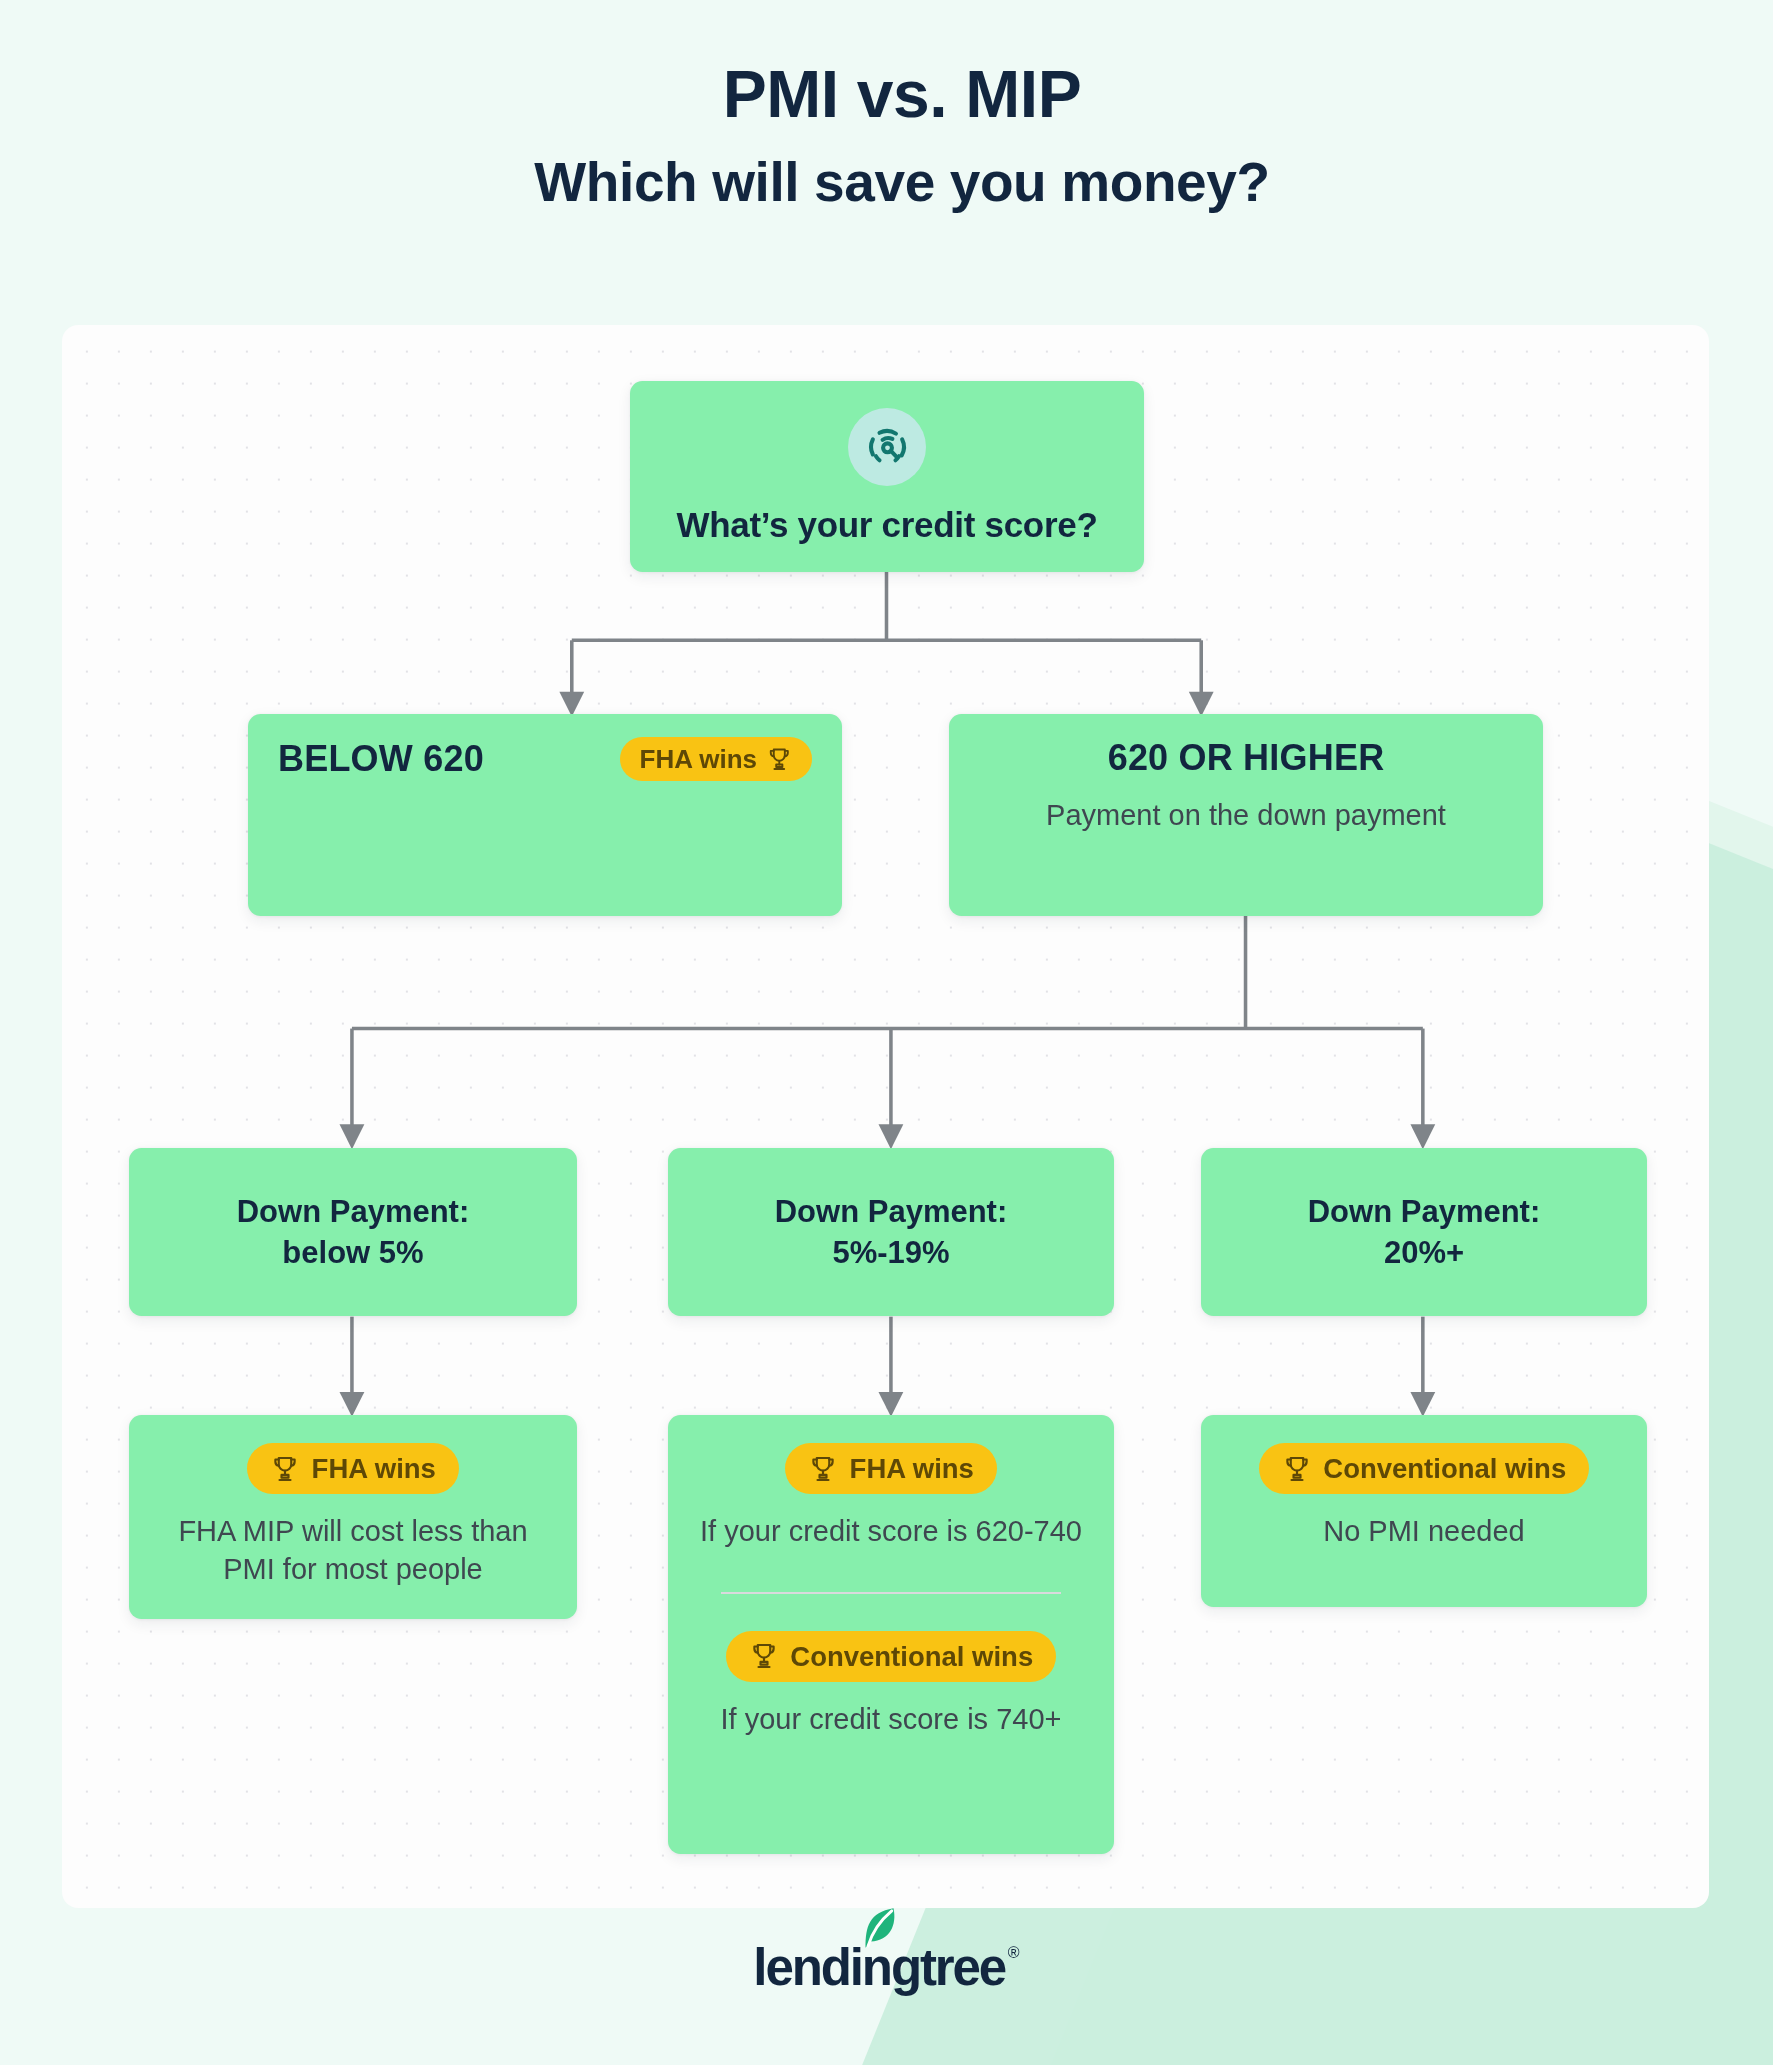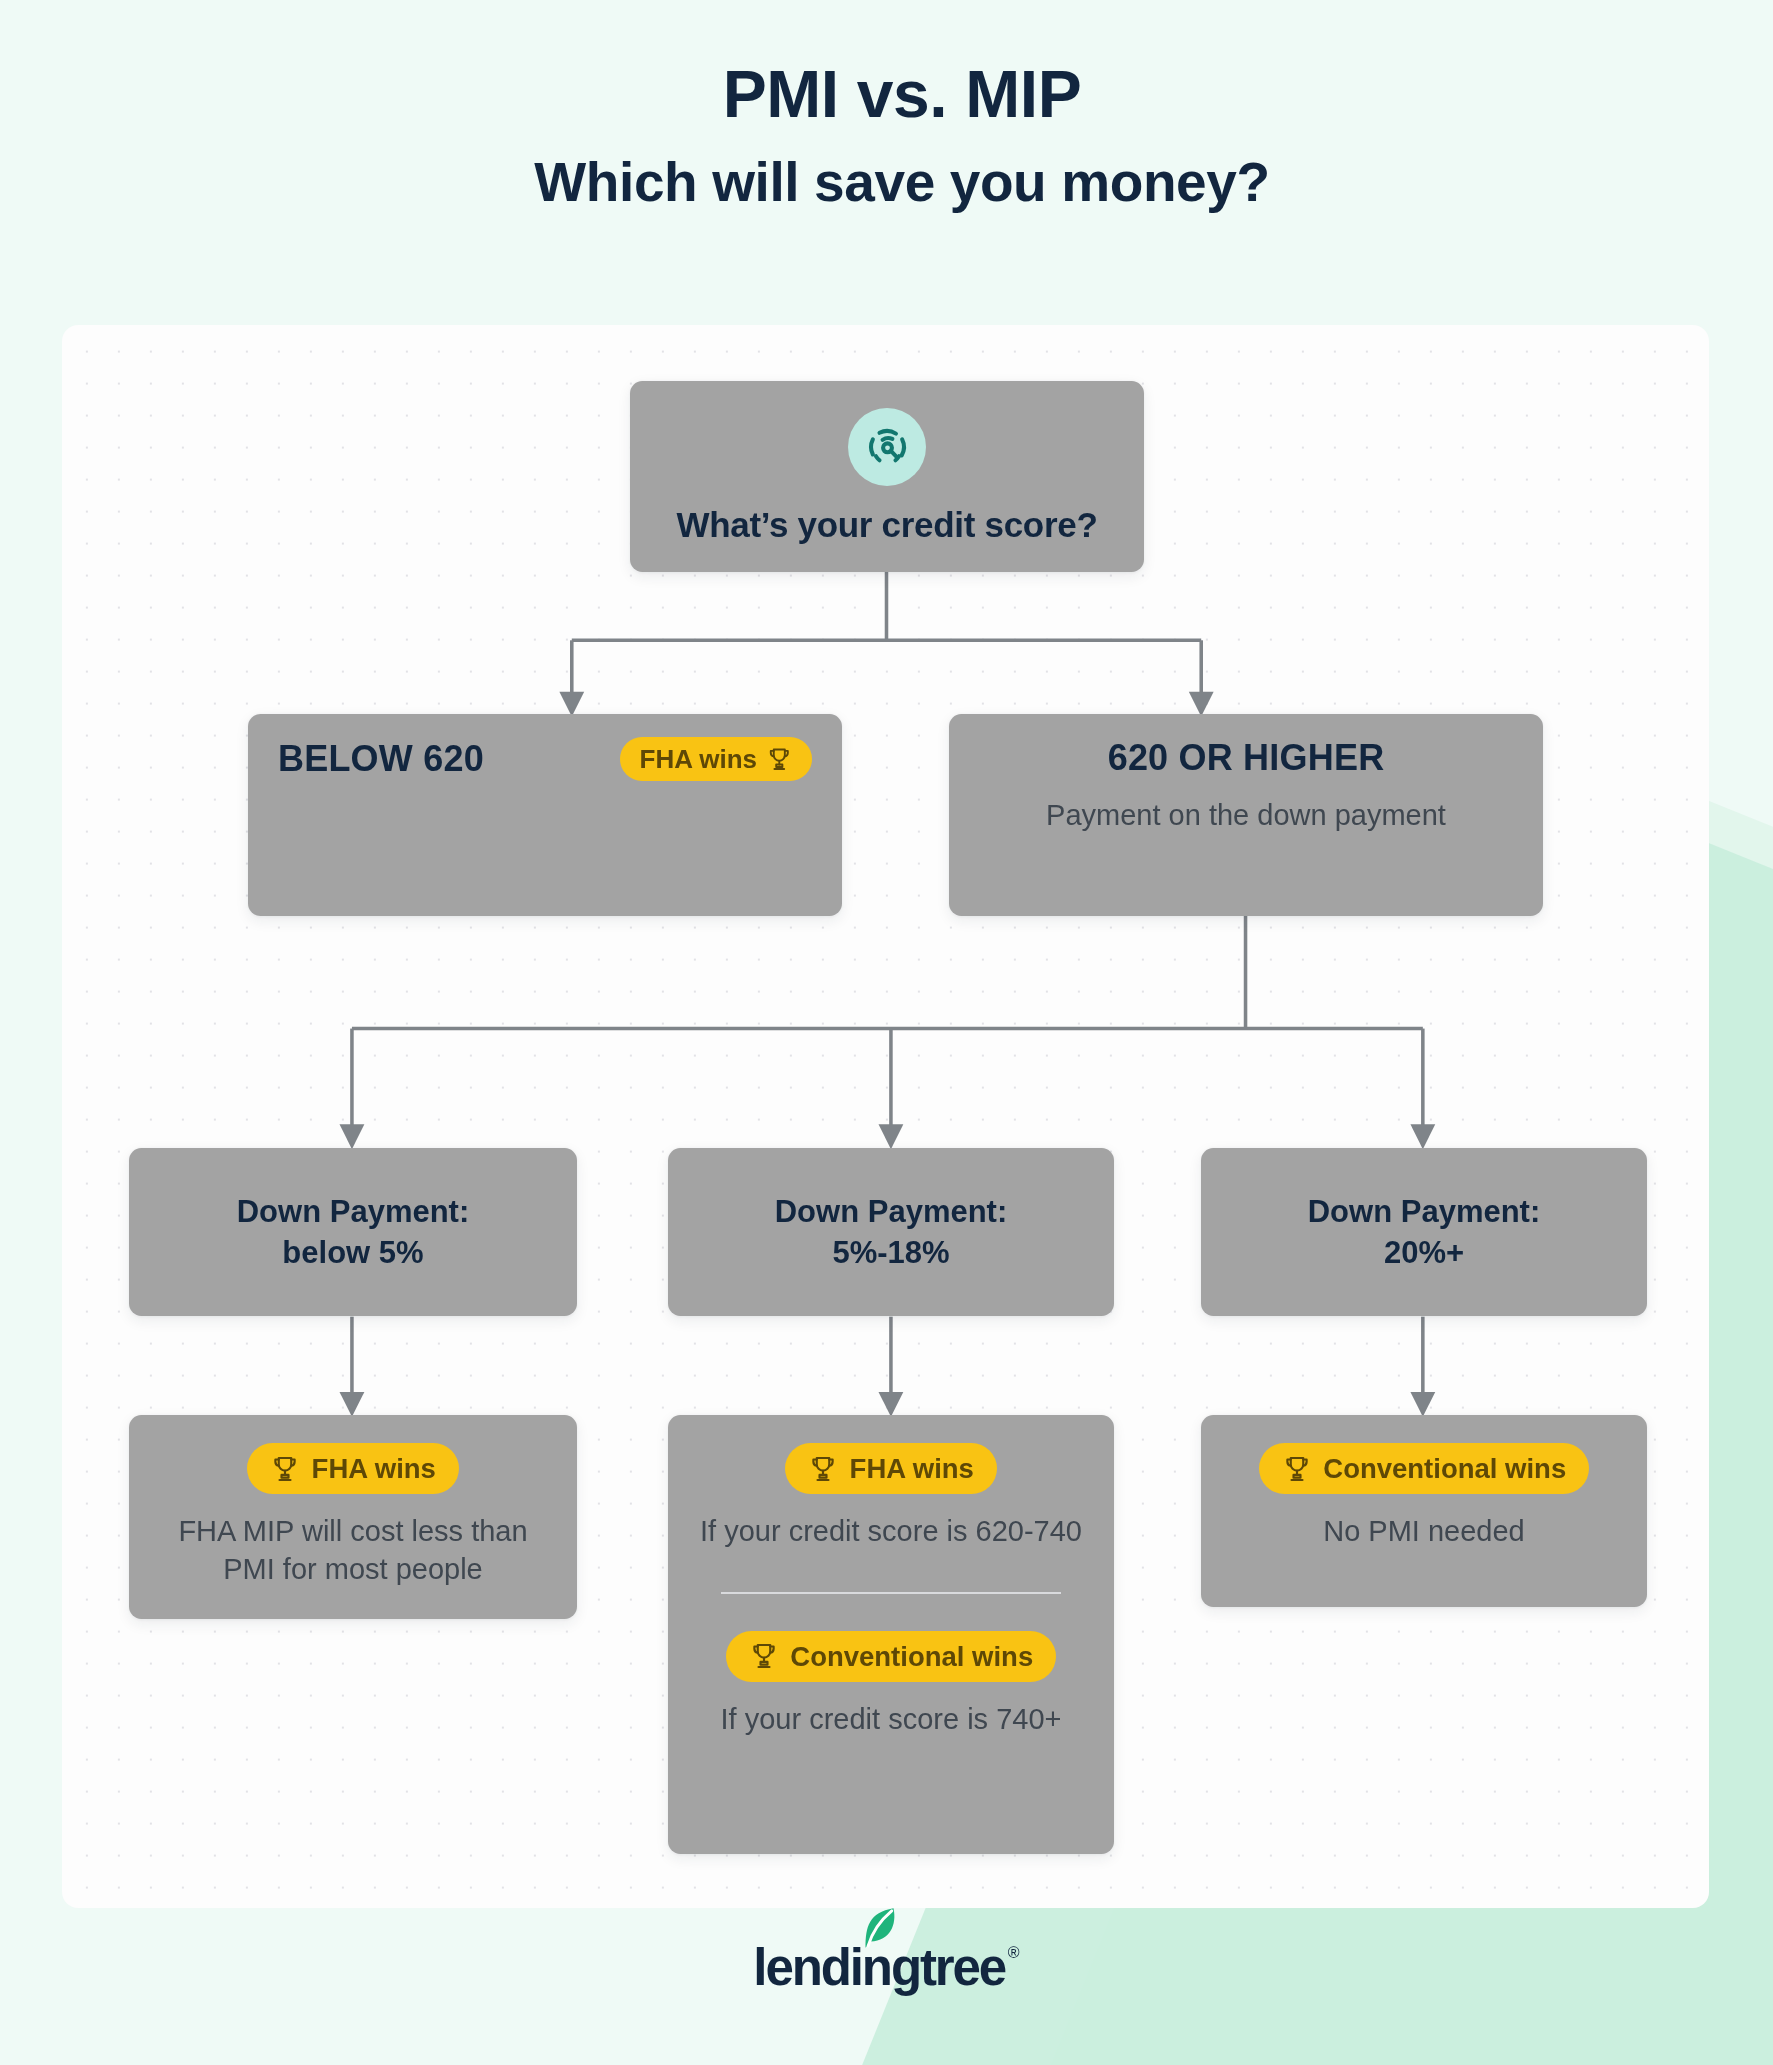--- a/index.html
+++ b/index.html
@@ -89,21 +89,21 @@
     position: absolute;
     left: 0; top: 0;
     width: 1773px; height: 2066px;
     z-index: 3;
     pointer-events: none;
   }
 
   
   .card {
     position: absolute;
-    background: #a3a3a3;
+    background: #86efac;
     border-radius: 12.4px;
     box-shadow: 0 4.4px 14px rgba(24,40,60,.075), 0 0.9px 2.7px rgba(24,40,60,.05);
     z-index: 4;
   }
 
   
   #card-root {
     left: 630px;
     top: 381px;
     width: 514px;
@@ -347,21 +347,21 @@
 
   <div class="card tier3" id="card-dp1">
     <div class="dp-text">
       <div>Down Payment:</div>
       <div>below 5%</div>
     </div>
   </div>
   <div class="card tier3" id="card-dp2">
     <div class="dp-text">
       <div>Down Payment:</div>
-      <div>5%-18%</div>
+      <div>5%-19%</div>
     </div>
   </div>
   <div class="card tier3" id="card-dp3">
     <div class="dp-text">
       <div>Down Payment:</div>
       <div>20%+</div>
     </div>
   </div>
 
   <div class="card tier4" id="card-out1">

